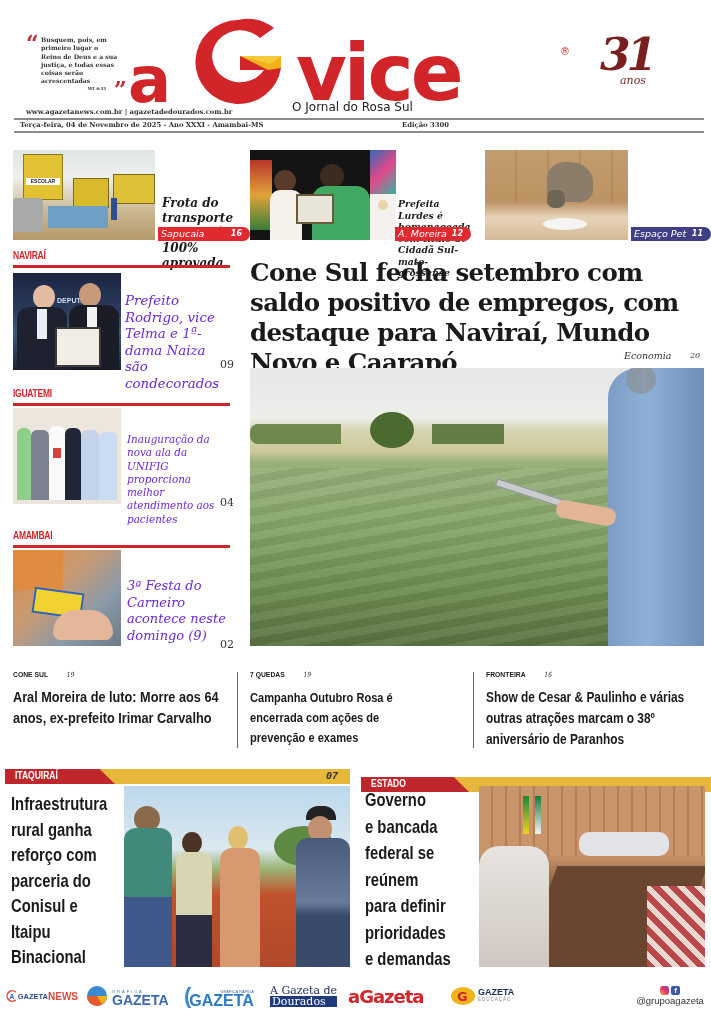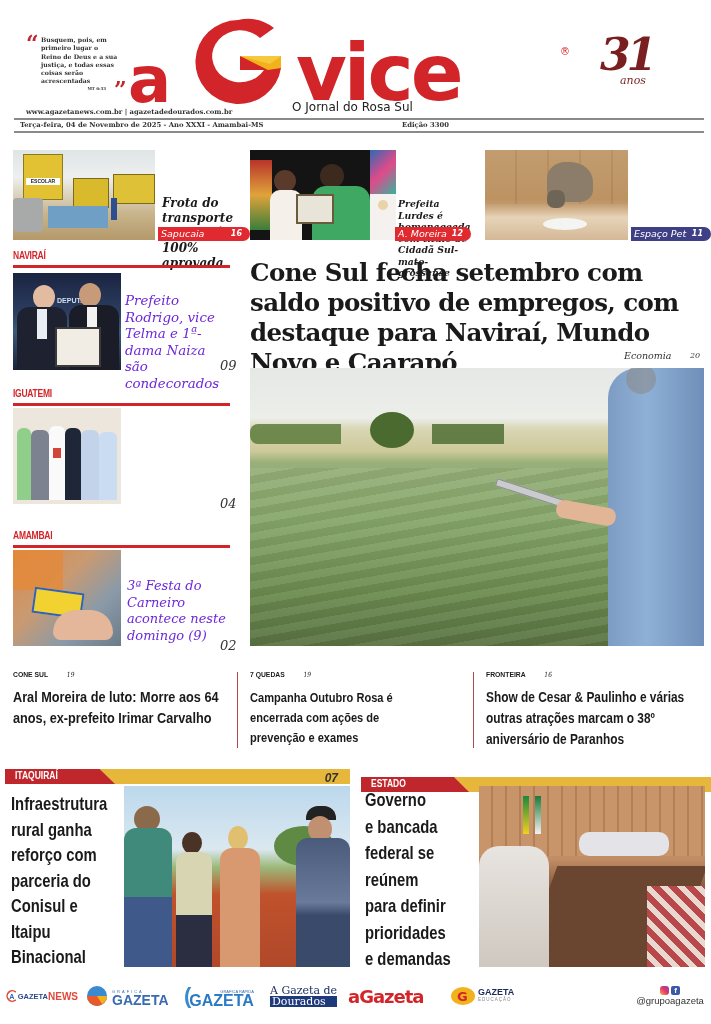--- a/index.html
+++ b/index.html
@@ -36,38 +36,38 @@
   .teaser-text { position: absolute; font-family: "DejaVu Serif", serif; font-style: italic; font-weight: bold; color: #1a1a1a; margin-top: 44px; }
   .pill { position: absolute; height: 14px; border-radius: 0 7px 7px 0; color: #fff; font-family: "DejaVu Sans", sans-serif; font-style: italic; font-size: 9.5px; line-height: 14px; padding-left: 3px; white-space: nowrap; }
   .pill .pnum { position: absolute; right: 8px; top: 0; font-style: italic; font-size: 8px; font-weight: bold; }
   .pill.red { background: #e02a2f; }
   .pill.purple { background: #3f3f85; }
 
   
   .sec-label { position: absolute; font-family: "Liberation Sans", sans-serif; font-weight: bold; font-size: 10px; color: #d2252a; letter-spacing: -0.3px; transform: scaleX(0.85); transform-origin: left; }
   .sec-rule { position: absolute; height: 3px; background: #d2252a; }
   .side-text { position: absolute; font-family: "DejaVu Serif", serif; font-style: italic; font-weight: normal; color: #6d28d9; margin-top: 23px; }
-  .pgnum { position: absolute; font-family: "DejaVu Serif", serif; font-style: italic; font-size: 13px; color: #333; }
+  .pgnum { position: absolute; font-family: "DejaVu Serif", serif; font-size: 11px; color: #333; }
 
   
   .headline { left: 250px; top: 258px; width: 458px; font-family: "DejaVu Serif", serif; font-weight: bold; font-size: 24.5px; line-height: 30px; color: #1a1a1a; letter-spacing: -0.6px; }
   .hl-section { left: 624px; top: 350px; font-family: "DejaVu Serif", serif; font-style: italic; font-size: 9.5px; color: #333; }
   .hl-page { left: 690px; top: 351px; font-family: "DejaVu Serif", serif; font-style: italic; font-size: 8px; color: #333; }
 
   
   .short-kicker { position: absolute; font-family: "Liberation Sans", sans-serif; font-weight: bold; font-size: 8px; color: #1a1a1a; transform: scaleX(0.85); transform-origin: left; }
   .short-kicker .kp { font-weight: normal; font-size: 7px; margin-left: 22px; font-family: "DejaVu Serif", serif; font-style: italic; }
   .short-title { position: absolute; font-family: "Liberation Sans", sans-serif; font-weight: bold; font-size: 15.5px; line-height: 21px; color: #1a1a1a; transform: scaleX(0.82); transform-origin: left top; }
   .vsep { position: absolute; width: 1px; background: #b0484a; }
 
   
   .band { position: absolute; height: 15px; background: #e6b73b; }
   .band .tab { position: absolute; left: 0; top: 0; height: 15px; background: #c0272d; clip-path: polygon(0 0, 86% 0, 100% 100%, 0 100%); }
   .band .tlabel { position: absolute; left: 10px; top: 1px; font-family: "Liberation Sans", sans-serif; font-weight: bold; font-size: 10px; color: #fff; transform: scaleX(0.85); transform-origin: left; }
-  .band .bnum { position: absolute; right: 12px; top: 2px; font-family: Liberation Sans, sans-serif; font-style: italic; font-size: 12px; font-weight: bold; color: #333; padding-left: 32px; }
+  .band .bnum { position: absolute; right: 12px; top: 2px; font-family: Liberation Mono, monospace; font-style: italic; font-size: 10px; font-weight: bold; color: #333; padding-left: 32px; }
   .feat-title { position: absolute; font-family: "Liberation Sans", sans-serif; font-weight: bold; font-size: 19px; line-height: 25.5px; color: #1a1a1a; transform: scaleX(0.78); transform-origin: left top; white-space: nowrap; }
 
   
   .footer { left: 0; top: 978px; width: 711px; height: 36px; }
   .flogo { position: absolute; top: 0; height: 36px; display: flex; align-items: center; }
   .flogo span { white-space: nowrap; }
 </style>
 </head>
 <body>
 
@@ -175,20 +175,21 @@
   <div class="sec-rule" style="left:0;top:15px;width:217px;"></div>
   <div class="thumb" style="left:0;top:20px;width:108px;height:96px;background:#ece6dc;">
     <div style="position:absolute;left:4px;top:20px;width:14px;height:72px;background:#8fcf8a;border-radius:6px 6px 0 0;"></div>
     <div style="position:absolute;left:18px;top:22px;width:18px;height:70px;background:#7d8290;border-radius:6px 6px 0 0;"></div>
     <div style="position:absolute;left:36px;top:18px;width:16px;height:74px;background:#fafafa;border-radius:6px 6px 0 0;"></div>
     <div style="position:absolute;left:40px;top:40px;width:8px;height:10px;background:#d2453a;"></div>
     <div style="position:absolute;left:52px;top:20px;width:16px;height:72px;background:#1f2638;border-radius:6px 6px 0 0;"></div>
     <div style="position:absolute;left:68px;top:22px;width:18px;height:70px;background:#c3d4ea;border-radius:6px 6px 0 0;"></div>
     <div style="position:absolute;left:86px;top:24px;width:18px;height:68px;background:#c9dcf2;border-radius:6px 6px 0 0;"></div>
   </div>
+  <div class="side-text" style="left:114px;top:22px;width:100px;font-size:10.4px;line-height:13.3px;">Inauguração da nova ala da UNIFIG proporciona melhor atendimento aos pacientes</div>
   <span class="pgnum" style="left:207px;top:108px;">04</span>
 </div>
 
 <div class="abs" style="left:13px;top:530px;width:218px;height:120px;">
   <span class="sec-label" style="left:0;top:0;">AMAMBAI</span>
   <div class="sec-rule" style="left:0;top:15px;width:217px;"></div>
   <div class="thumb" style="left:0;top:20px;width:108px;height:96px;background:linear-gradient(135deg,#d88a4a 0%,#c99a72 40%,#8a9aa8 70%,#6b7b88 100%);">
     <div style="position:absolute;left:0;top:0;width:50px;height:40px;background:#e38a3a;opacity:0.8;"></div>
     <div style="position:absolute;left:20px;top:40px;width:50px;height:26px;background:#f2d230;border:2px solid #3060c0;transform:rotate(8deg);"></div>
     <div style="position:absolute;left:40px;top:60px;width:60px;height:30px;background:#e4b79a;border-radius:30px 30px 10px 10px;"></div>

